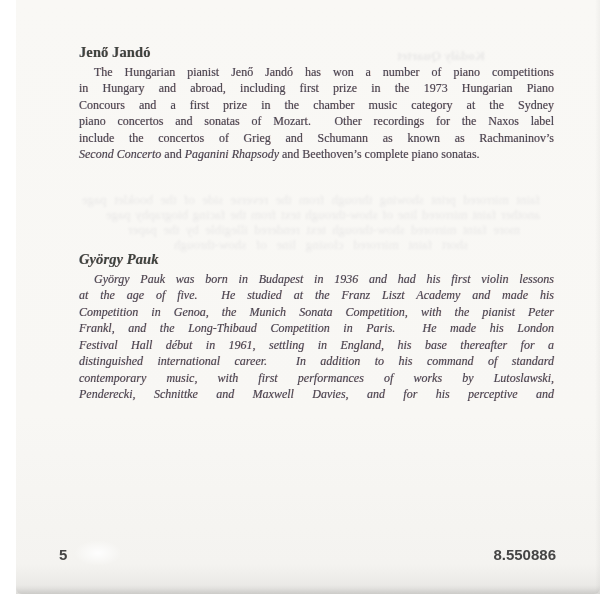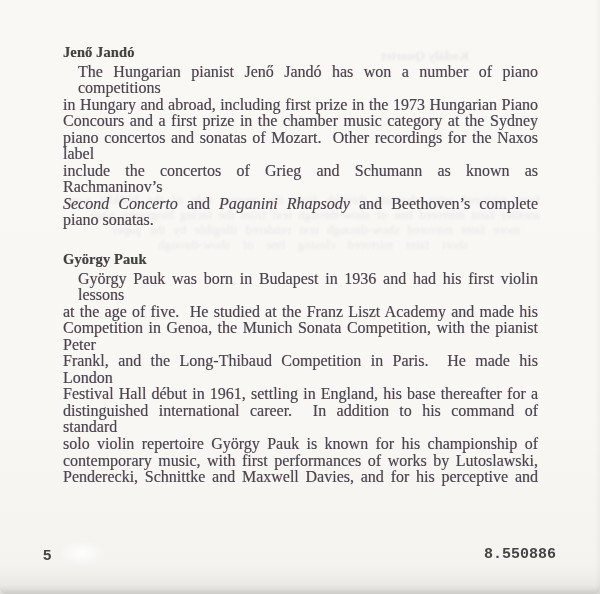--- a/index.html
+++ b/index.html
@@ -8,47 +8,48 @@
   body {
     width: 600px; height: 594px;
     position: relative;
     overflow: hidden;
     background: #eceau8;
     font-family: "Liberation Serif", "DejaVu Serif", serif;
   }
   .scan-page {
     position: absolute; inset: 0;
     background: linear-gradient(180deg, #f9f8f5 0%, #f8f7f4 70%, #f4f3f0 95%, #e9e8e5 99%, #dddcd9 100%);
+    margin-left: 16px;
   }
   .bottom-shade {
     position: absolute; left: 0; right: 0; bottom: 0; height: 9px;
     background: linear-gradient(180deg, rgba(80,80,80,0) 0%, rgba(80,80,80,0.12) 100%);
     border-bottom-left-radius: 6px; border-bottom-right-radius: 6px;
   }
   .right-shade {
     position: absolute; top: 0; bottom: 0; right: 0; width: 5px;
     background: linear-gradient(90deg, rgba(80,80,80,0) 0%, rgba(80,80,80,0.05) 100%);
   }
 
   
   .section {
     position: absolute; left: 63px; width: 475px;
     color: #4a4650;
     text-shadow: 0.4px 0 0 rgba(150,60,50,0.28), -0.4px 0 0 rgba(40,70,130,0.22);
   }
   .sec-jando { top: 44px; }
-  .sec-pauk  { top: 251px; }
+  .sec-pauk  { top: 251px; font-style: italic; }
   .section h2 {
     margin: 0 0 2.5px 0;
     font-size: 14.5px; line-height: 17px;
     font-weight: bold;
     color: #3e433e;
     letter-spacing: 0.1px;
   }
-  .bio { font-size: 16px; }
+  .bio { font-size: 12px; }
   .tline {
     line-height: 16.55px;
     text-align: justify;
     text-align-last: justify;
     white-space: normal;
   }
   .tline.tfirst { padding-left: 15px; }
   .tline.tlast  { text-align-last: left; }
   .it { font-style: italic; }
 
@@ -72,21 +73,21 @@
 
   
   .page-num, .catalog-num {
     position: absolute; top: 546px;
     font-family: "Liberation Sans", "DejaVu Sans", sans-serif;
     font-weight: bold;
     font-size: 15px; line-height: 17px;
     color: #454545;
   }
   .page-num  { left: 43px; }
-  .catalog-num { right: 44px; text-align: left; font-family: Liberation Mono, monospace; }
+  .catalog-num { right: 44px; text-align: left; }
 
   
   .blotch {
     position: absolute; top: 540px; left: 58px; width: 48px; height: 26px;
     background: radial-gradient(ellipse at center, rgba(255,255,255,0.9) 0%, rgba(255,255,255,0) 70%);
   }
 </style>
 </head>
 <body>
 
@@ -112,21 +113,20 @@
 
   <div class="section sec-pauk">
     <h2>György Pauk</h2>
     <div class="bio">
         <div class="tline tfirst"><span>György Pauk was born in Budapest in 1936 and had his first violin lessons</span></div>
         <div class="tline"><span>at the age of five.&nbsp; He studied at the Franz Liszt Academy and made his</span></div>
         <div class="tline"><span>Competition in Genoa, the Munich Sonata Competition, with the pianist Peter</span></div>
         <div class="tline"><span>Frankl, and the Long-Thibaud Competition in Paris.&nbsp; He made his London</span></div>
         <div class="tline"><span>Festival Hall début in 1961, settling in England, his base thereafter for a</span></div>
         <div class="tline"><span>distinguished international career.&nbsp; In addition to his command of standard</span></div>
-        <div class="tline"><span>solo violin repertoire György Pauk is known for his championship of</span></div>
         <div class="tline"><span>contemporary music, with first performances of works by Lutoslawski,</span></div>
         <div class="tline"><span>Penderecki, Schnittke and Maxwell Davies, and for his perceptive and</span></div>
       </div>
   </div>
 
   <div class="blotch"></div>
   <div class="page-num">5</div>
   <div class="catalog-num">8.550886</div>
 
   <div class="right-shade"></div>

